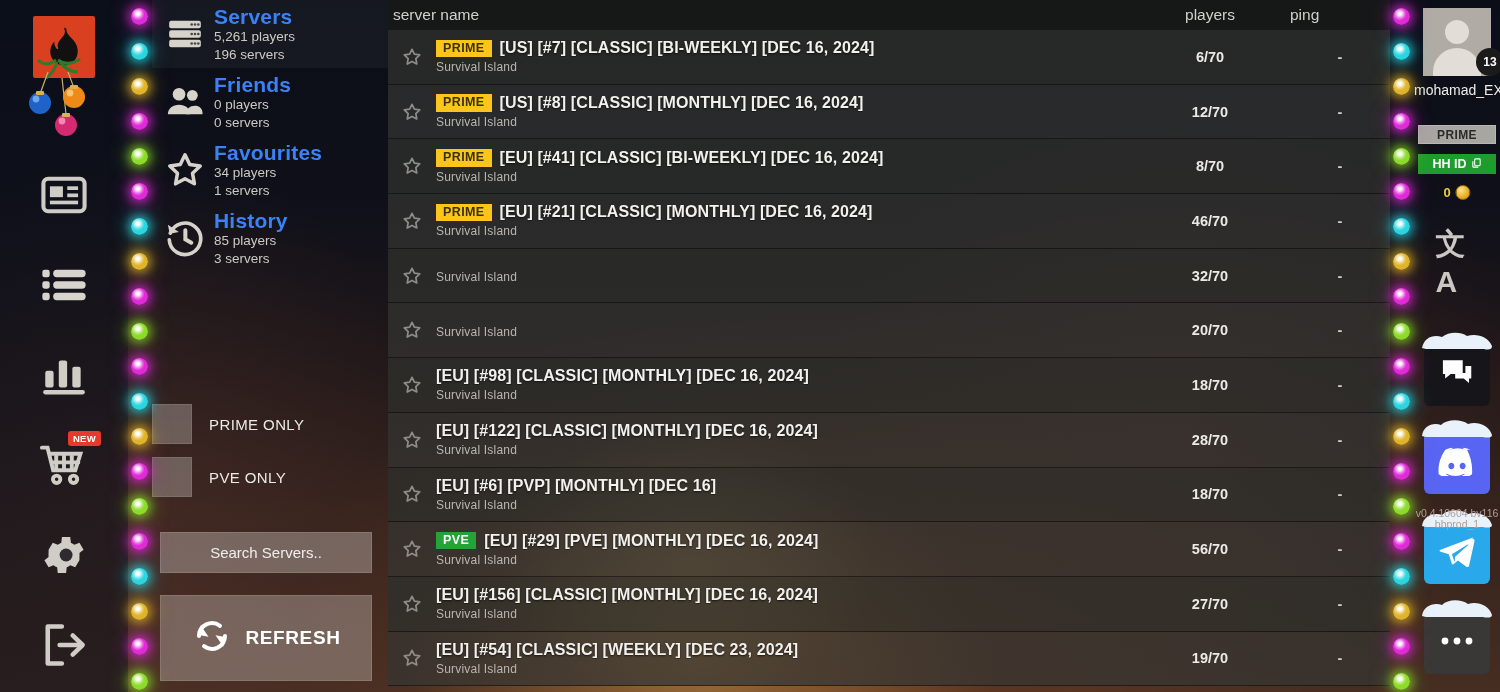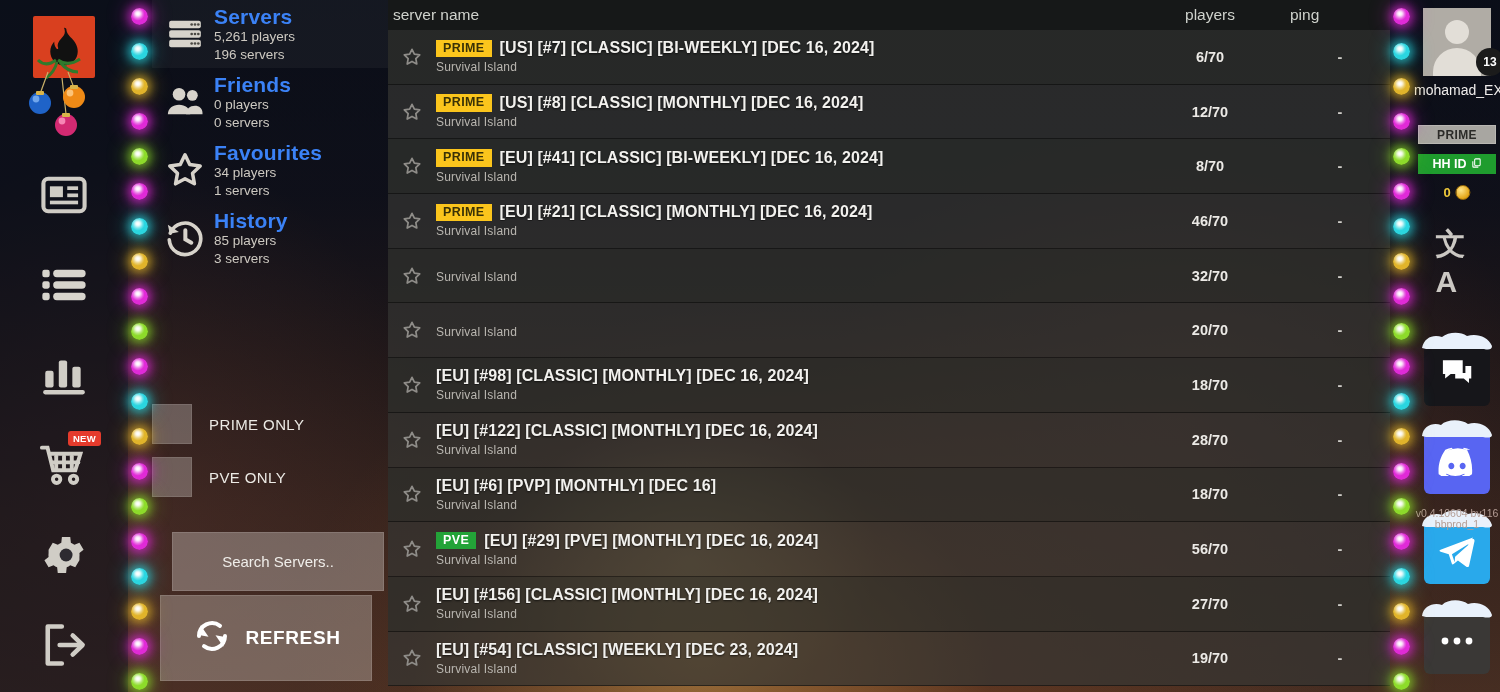--- a/index.html
+++ b/index.html
@@ -71,21 +71,21 @@
   .cat-sub { font-size:13.5px; color:#cdc9c1; line-height:1.35; }
 
   .filter-row { display:flex; align-items:center; margin-left:0; margin-bottom:13px; }
   .checkbox {
     width:40px; height:40px; background:rgba(190,180,175,0.40);
     border:1px solid rgba(255,255,255,0.10);
   }
   .filter-label { margin-left:17px; font-size:15px; color:#eceae5; letter-spacing:.4px; }
 
   #search-btn {
-    margin-left:20px; width:212px; height:59px;
+    margin-left:8px; width:212px; height:41px;
     background:rgba(205,196,190,0.40); border:1px solid rgba(255,255,255,0.12);
     display:flex; align-items:center; justify-content:center;
     font-size:15px; color:#f0eeea;
   }
   #refresh-btn {
     margin-left:8px; margin-top:8px; width:212px; height:86px;
     background:rgba(190,178,172,0.42); border:1px solid rgba(255,255,255,0.12);
     display:flex; align-items:center; justify-content:center; gap:14px;
     font-size:19px; font-weight:bold; color:#ffffff; letter-spacing:.6px;
   }

